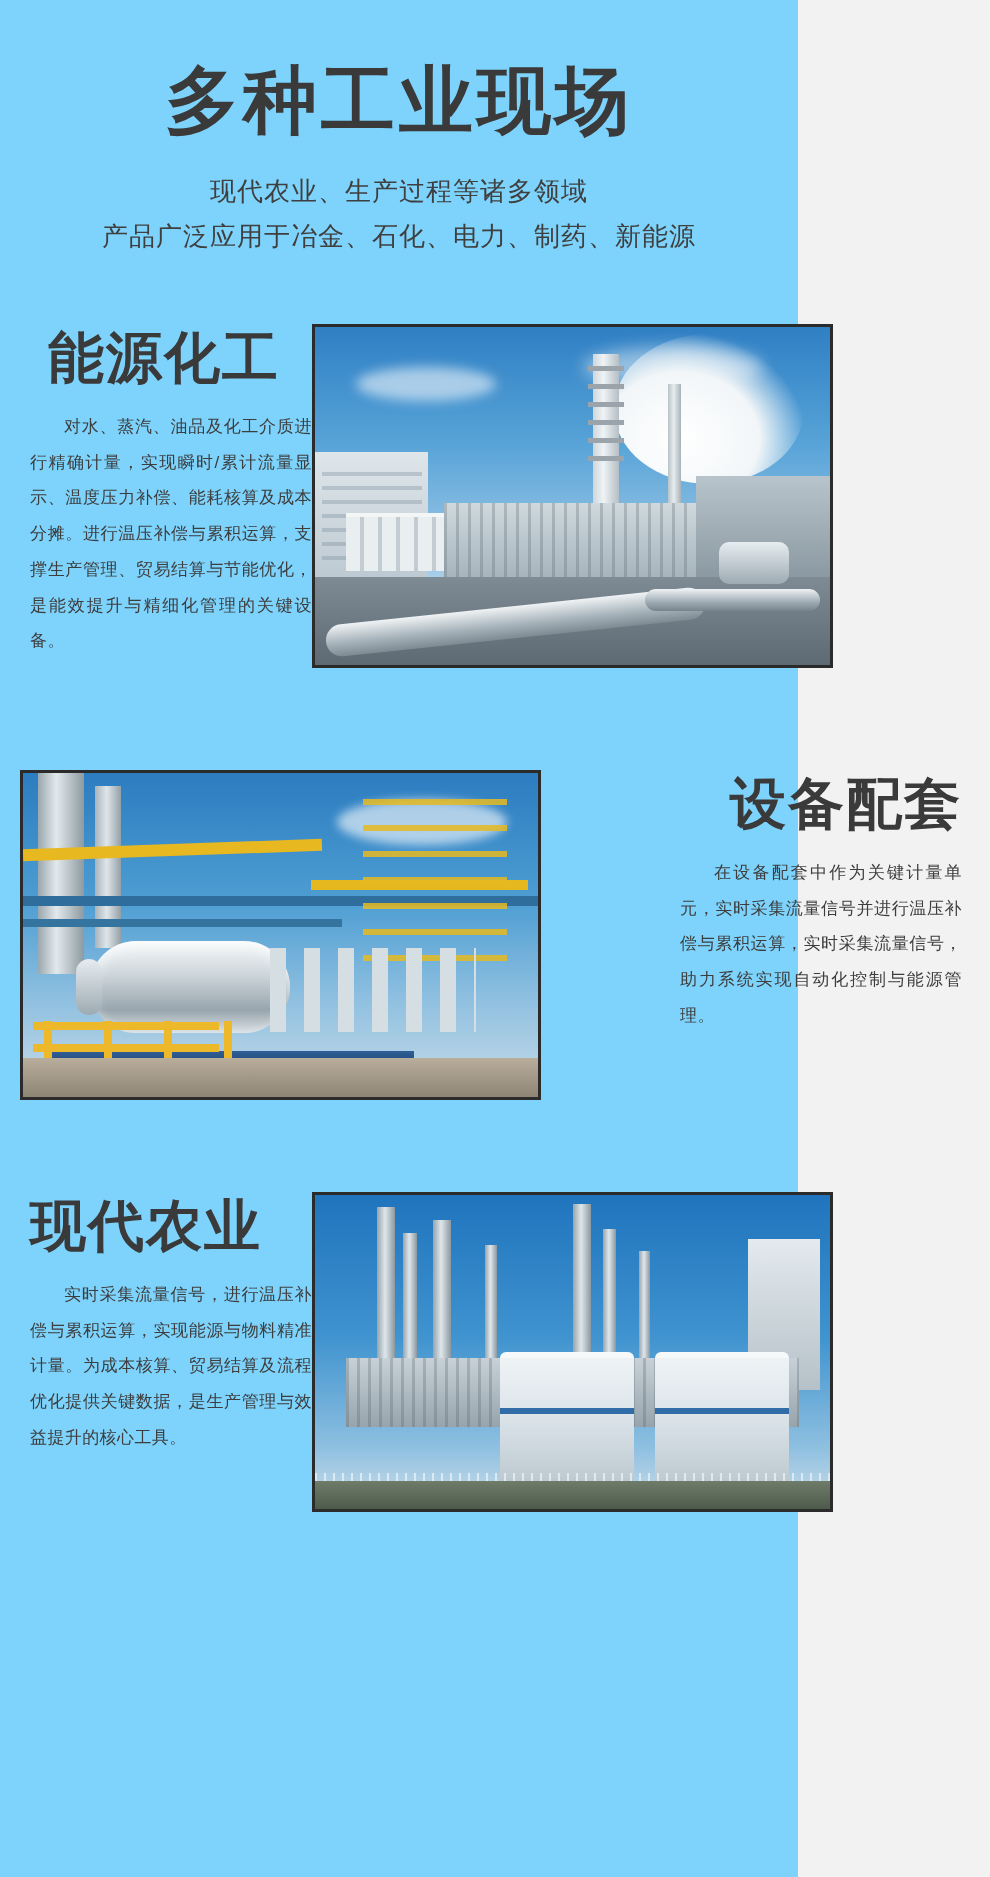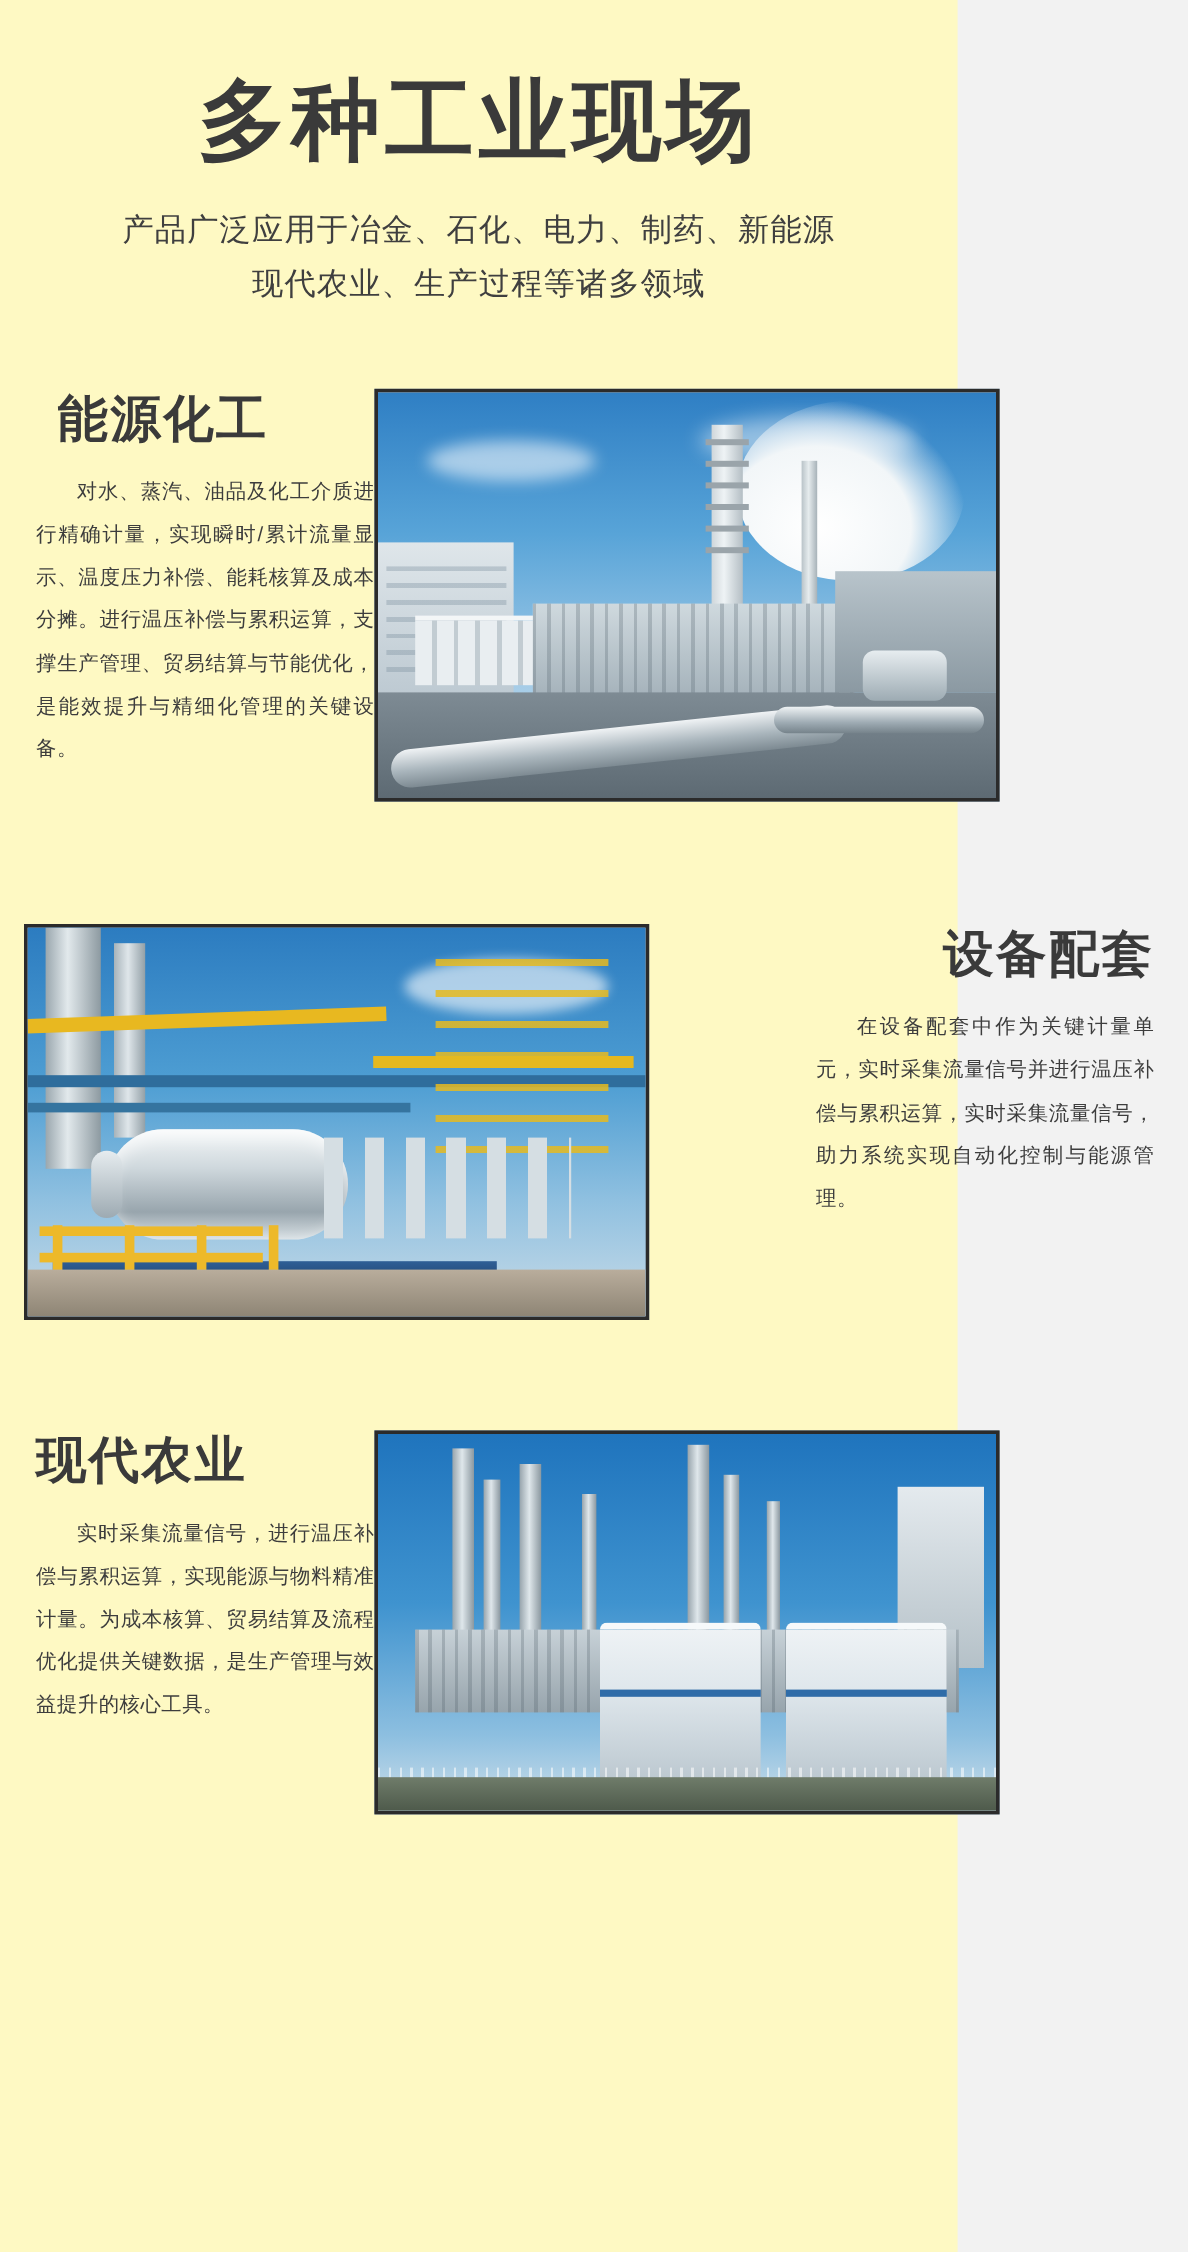--- a/index.html
+++ b/index.html
@@ -10,21 +10,21 @@
   body {
     width: 990px;
     min-height: 1877px;
     font-family: "Liberation Sans", "DejaVu Sans", sans-serif;
     color: #333;
     -webkit-font-smoothing: antialiased;
   }
   .page {
     width: 798px;
     min-height: 1877px;
-    background: #fef9c3;
+    background: #7dd3fc;
     position: relative;
     box-sizing: border-box;
     padding-top: 60px;
   }
 
   
   .header {
     text-align: center;
     padding: 0 40px;
   }
@@ -69,21 +69,21 @@
 
   .text-col {
     width: 282px;
     flex: 0 0 282px;
     box-sizing: border-box;
   }
   .text-col.align-right { text-align: right; }
   .text-col.align-left  { text-align: left; }
 
   .sec-title {
-    font-size: 42px;
+    font-size: 56px;
     font-weight: 700;
     color: #3a3a3a;
     letter-spacing: 2px;
     margin: 0 0 18px 0;
     line-height: 1.2;
     white-space: nowrap;
   }
   .sec-title.left-pad { padding-left: 18px; }
   .sec-body {
     font-size: 17px;
@@ -311,22 +311,22 @@
   .bottom-gap { height: 70px; }
 </style>
 </head>
 <body>
 
 <div class="page">
 
   <div class="header">
     <div class="header-title">多种工业现场</div>
     <div class="header-sub">
+      <div>现代农业、生产过程等诸多领域</div>
       <div>产品广泛应用于冶金、石化、电力、制药、新能源</div>
-      <div>现代农业、生产过程等诸多领域</div>
     </div>
   </div>
 
   <div class="gap-a"></div>
 
   <div class="section">
     <div class="row text-left">
       <div class="text-col align-left">
         <div class="sec-title left-pad">能源化工</div>
         <div class="sec-body">对水、蒸汽、油品及化工介质进行精确计量，实现瞬时/累计流量显示、温度压力补偿、能耗核算及成本分摊。进行温压补偿与累积运算，支撑生产管理、贸易结算与节能优化，是能效提升与精细化管理的关键设备。</div>

